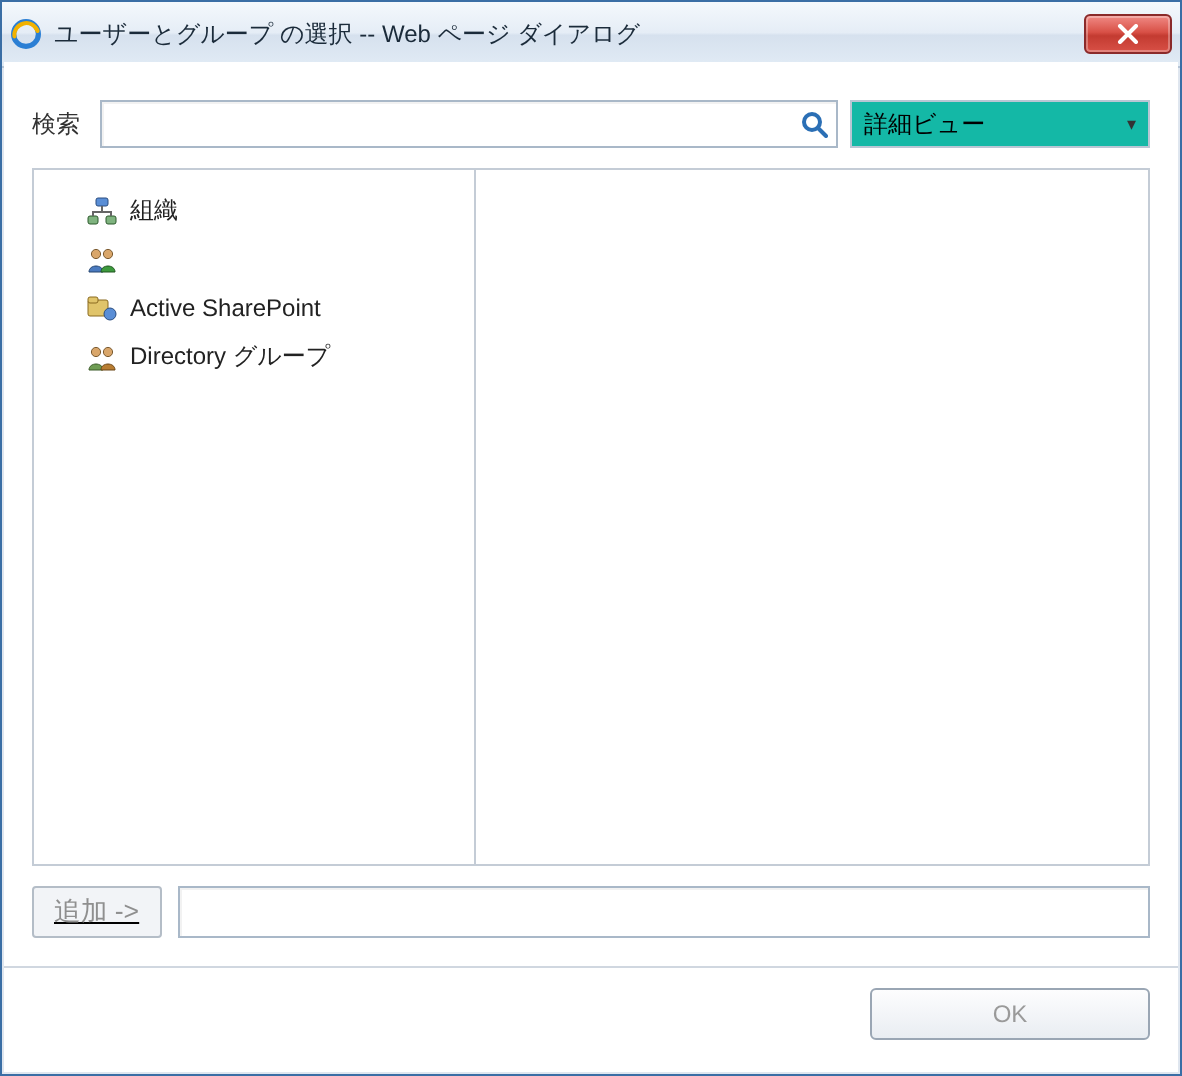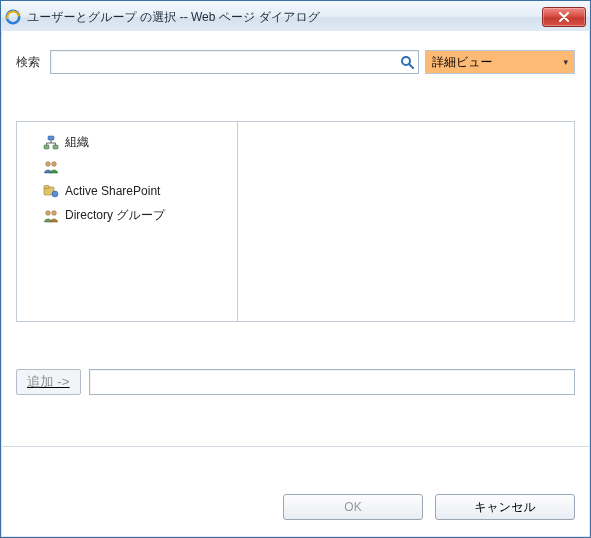--- a/index.html
+++ b/index.html
@@ -26,41 +26,41 @@
     background:linear-gradient(to bottom,#f08a85 0%,#d85046 45%,#c33b31 55%,#d85046 100%);
     display:flex; align-items:center; justify-content:center; cursor:pointer;
     box-shadow:inset 0 0 0 1px rgba(255,255,255,0.3);
   }
   .close-btn svg { display:block; }
   
   .content {
     position:absolute; left:1px; right:1px; top:30px; bottom:1px;
     background:#fff; border-top:1px solid #fff;
     padding:10px 14px 14px 14px;
-    display:flex; flex-direction:column;gap:37px;
+    display:flex; flex-direction:column;
   }
   
   .search-row { display:flex; align-items:center; gap:6px; margin:8px 0 10px 0; }
   .search-label { flex:0 0 auto; min-width:28px; color:#333; }
   .search-box {
     flex:1 1 auto; position:relative; height:24px;
     border:1px solid #a9b8c8; background:#fff;
     box-shadow:inset 1px 1px 0 rgba(0,0,0,0.05);
   }
   .search-input {
     position:absolute; inset:0; border:0; outline:0; padding:0 26px 0 6px;
     font:inherit; background:transparent;
   }
   .search-btn {
     position:absolute; right:2px; top:50%; transform:translateY(-50%);
     width:18px; height:18px; display:flex; align-items:center; justify-content:center;
     cursor:pointer;
   }
   .view-select {
-    flex:0 0 150px; height:24px; border:1px solid #b9c6d4; background:#fdba74;
+    flex:0 0 150px; height:24px; border:1px solid #b9c6d4; background:#14b8a6;
     display:flex; align-items:center; justify-content:space-between;
     padding:0 6px; cursor:pointer;
   }
   .view-select .arrow { font-size:9px; color:#333; }
   
   .panels { flex:1 1 auto; display:flex; border:1px solid #c4ccd6; min-height:0;padding-left:16px; }
   .tree-panel {
     width:205px; border-right:1px solid #c4ccd6; background:#fff;
     padding:8px 6px; overflow:auto;
   }
@@ -188,17 +188,16 @@
       <button class="add-btn" disabled="">追加 -&gt;</button>
       <div class="add-input">
         <input type="text" value="" style="">
       </div>
     </div>
 
     <div class="separator"></div>
 
     <div class="footer">
       <div class="btn disabled">OK</div>
-      <div class="btn">キャンセル</div>
     </div>
 
   </div>
 </div>
 
 </body></html>

